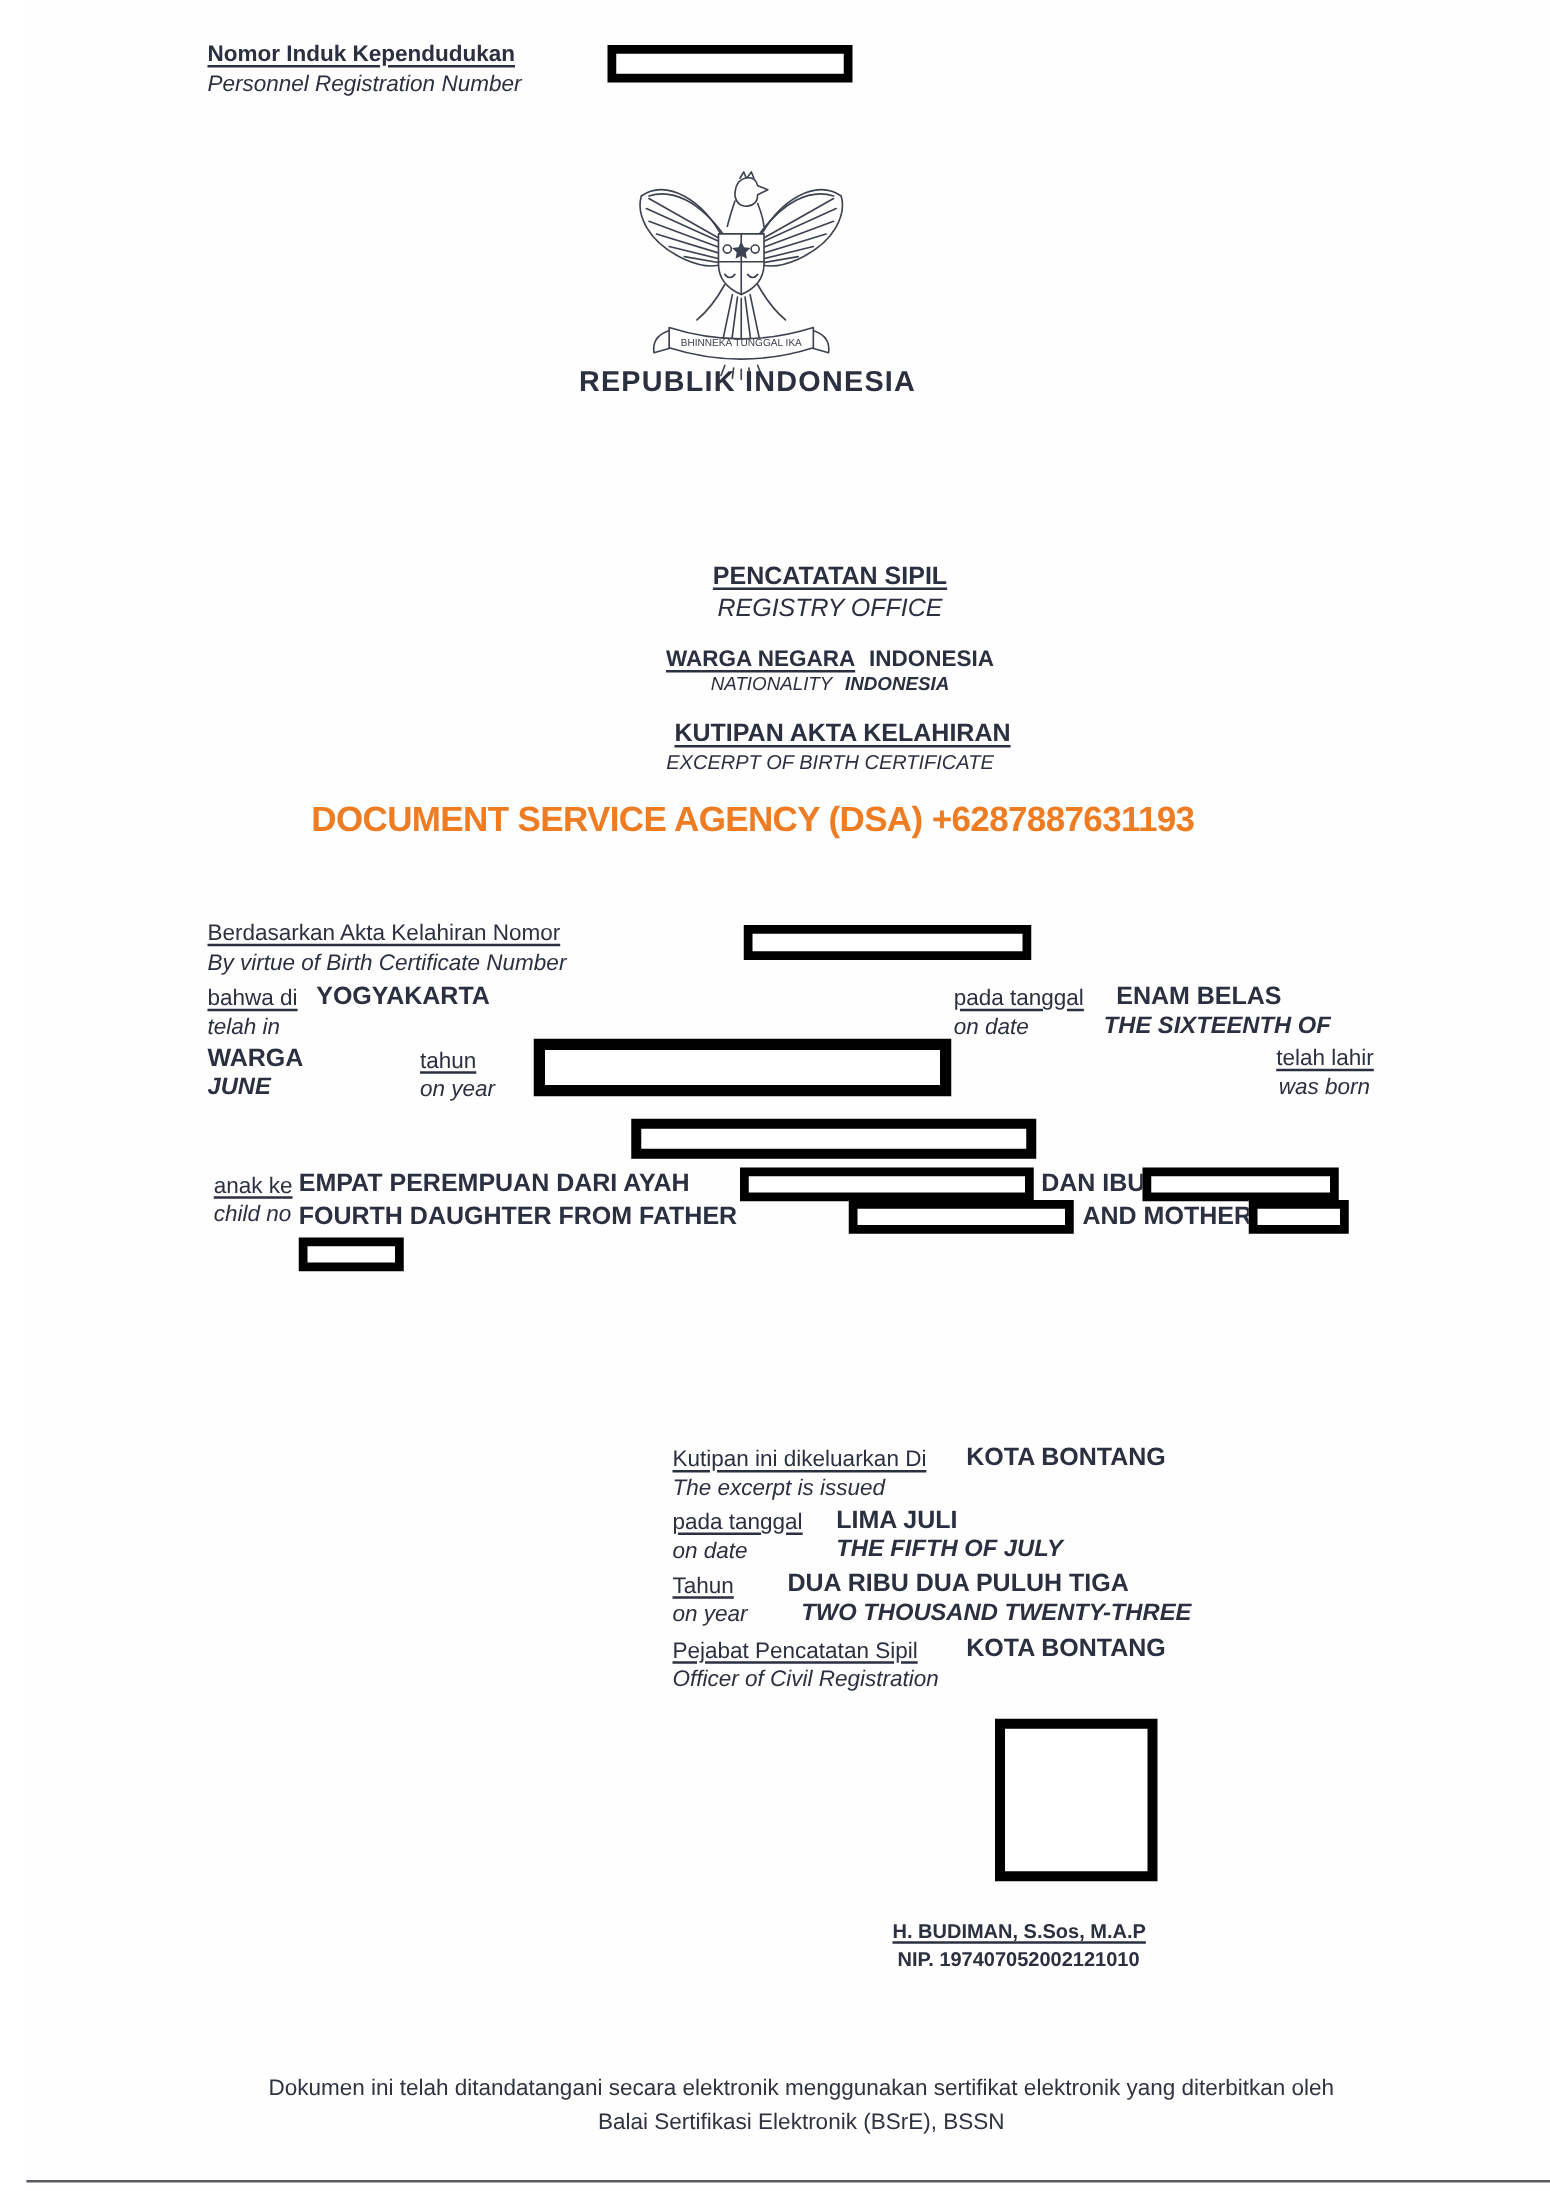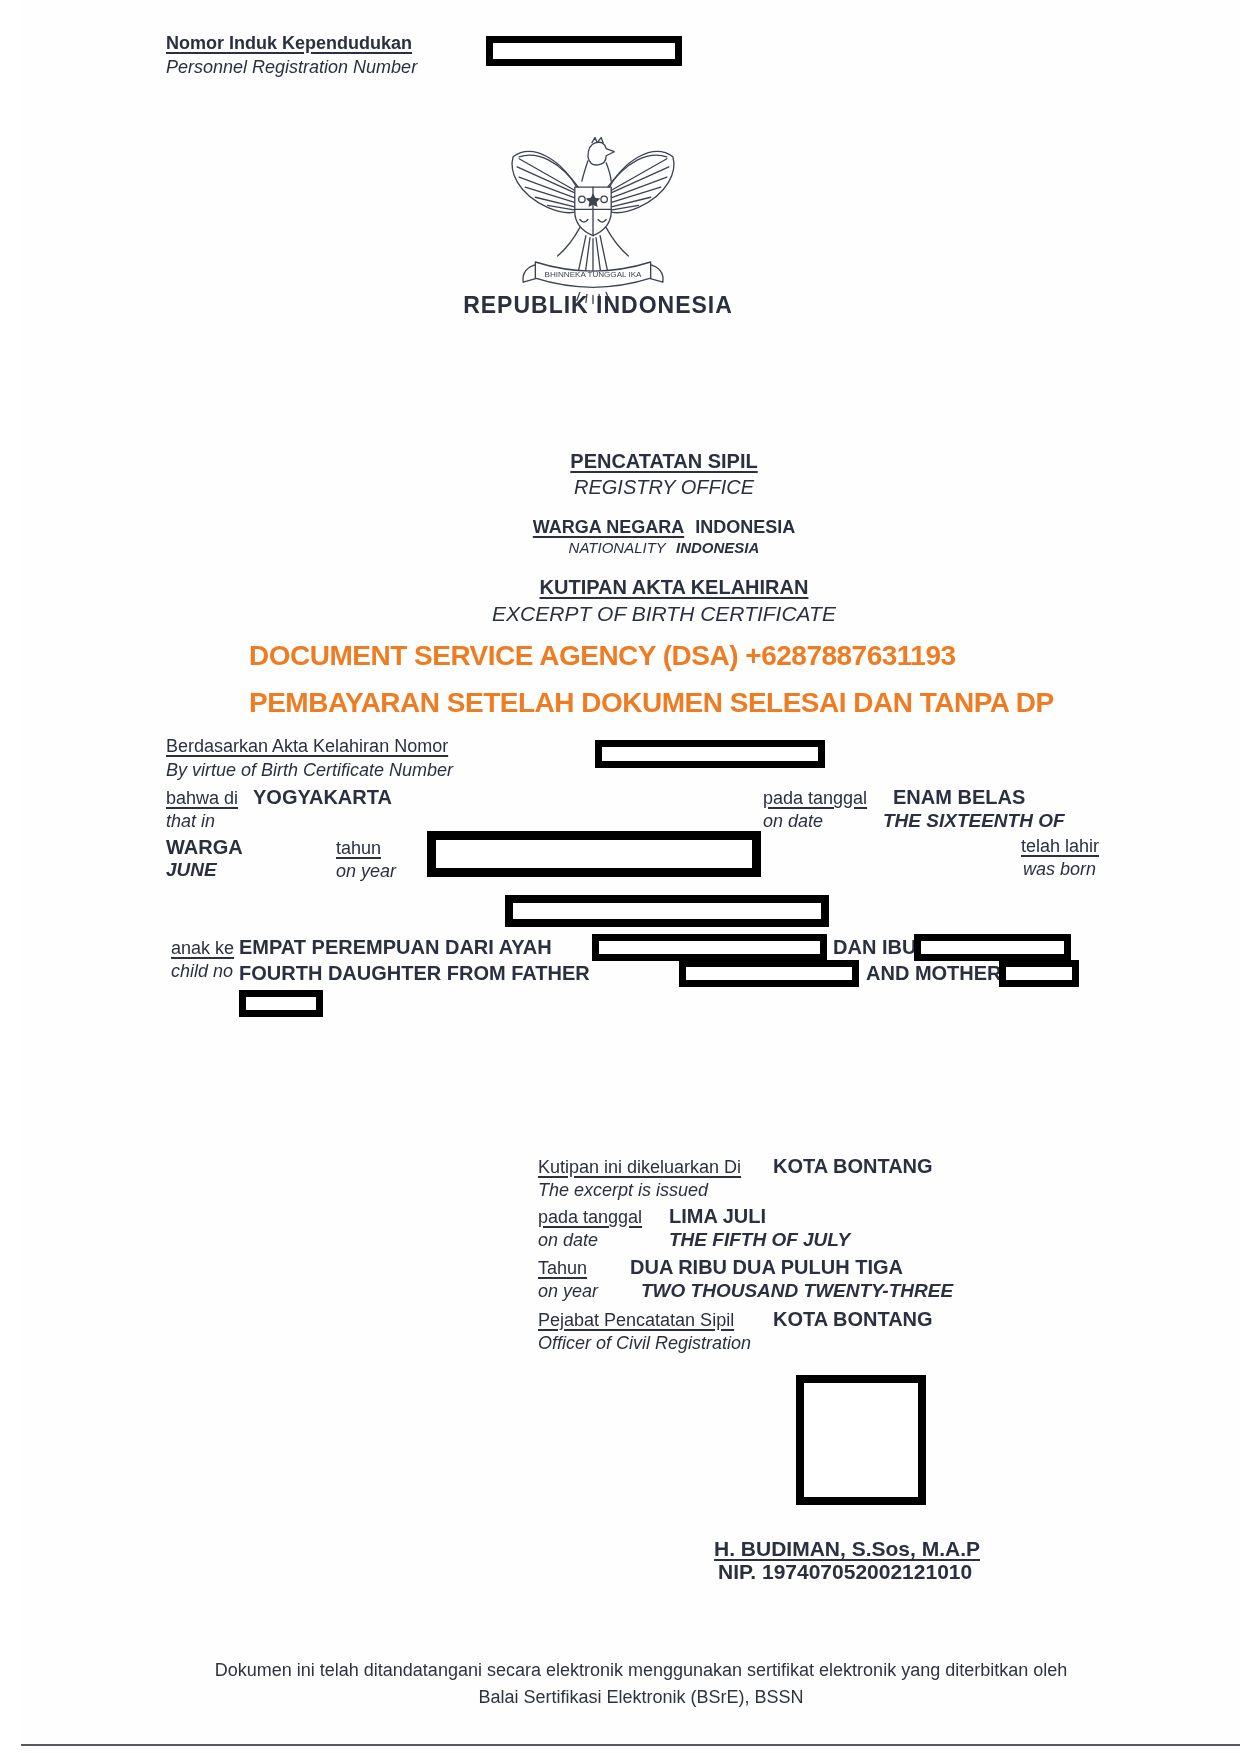--- a/index.html
+++ b/index.html
@@ -14,21 +14,21 @@
   }
   .t{position:absolute;white-space:nowrap;font-size:18px;line-height:1.15;}
   .b{font-weight:bold;}
   .i{font-style:italic;}
   .bi{font-weight:bold;font-style:italic;}
   .u{text-decoration:underline;text-underline-offset:3px;text-decoration-thickness:1.5px;}
   .val{font-size:20px;font-weight:bold;}
   .vali{font-size:19px;font-weight:bold;font-style:italic;}
   .ctr{text-align:center;}
   .sz20{font-size:20px;}
-  .sz19{font-size:21px;}
+  .sz19{font-size:16px;}
   .sz22{font-size:23px;letter-spacing:1px;}
   .orange{
     font-size:28px;font-weight:bold;color:#ee7c23;letter-spacing:-0.5px;
   }
   .redact{
     position:absolute;background:#ffffff;border:7px solid #000000;box-sizing:border-box;
   }
   .footer{left:0;width:1240px;text-align:center;color:#2e3340;}
   #scan-edge{
     position:absolute;left:0;top:1744px;width:1240px;height:2px;background:#565a60;
@@ -91,29 +91,28 @@
   </div>
   <div class="t ctr" style="left:343px;top:539px;width:600px;font-size:15px;">
     <span class="i">NATIONALITY</span>
     <span class="bi" style="margin-left:6px;">INDONESIA</span>
   </div>
 
   <div class="t b u sz20 ctr" style="left:353px;top:576px;width:600px;">KUTIPAN AKTA KELAHIRAN</div>
   <div class="t i sz19 ctr" style="left:343px;top:602px;width:600px;">EXCERPT OF BIRTH CERTIFICATE</div>
 
   <div class="t orange" style="left:228px;top:640px;">DOCUMENT SERVICE AGENCY (DSA) +6287887631193</div>
-  <div class="t orange" style="left:228px;top:687px;">PEMBAYARAN SETELAH DOKUMEN SELESAI DAN TANPA DP</div>
 
   <div class="t u" style="left:145px;top:736px;">Berdasarkan Akta Kelahiran Nomor</div>
   <div class="t i" style="left:145px;top:760px;">By virtue of Birth Certificate Number</div>
   <div class="redact" style="left:574px;top:740px;width:230px;height:28px;"></div>
 
   <div class="t u" style="left:145px;top:788px;">bahwa di</div>
   <div class="t val" style="left:232px;top:786px;">YOGYAKARTA</div>
-  <div class="t i" style="left:145px;top:811px;">that in</div>
+  <div class="t i" style="left:145px;top:811px;">telah in</div>
 
   <div class="t u" style="left:742px;top:788px;">pada tanggal</div>
   <div class="t val" style="left:872px;top:786px;">ENAM BELAS</div>
   <div class="t i" style="left:742px;top:811px;">on date</div>
   <div class="t vali" style="left:862px;top:810px;">THE SIXTEENTH OF</div>
 
   <div class="t val" style="left:145px;top:836px;">WARGA</div>
   <div class="t vali" style="left:145px;top:859px;">JUNE</div>
   <div class="t u" style="left:315px;top:838px;">tahun</div>
   <div class="t i" style="left:315px;top:861px;">on year</div>

